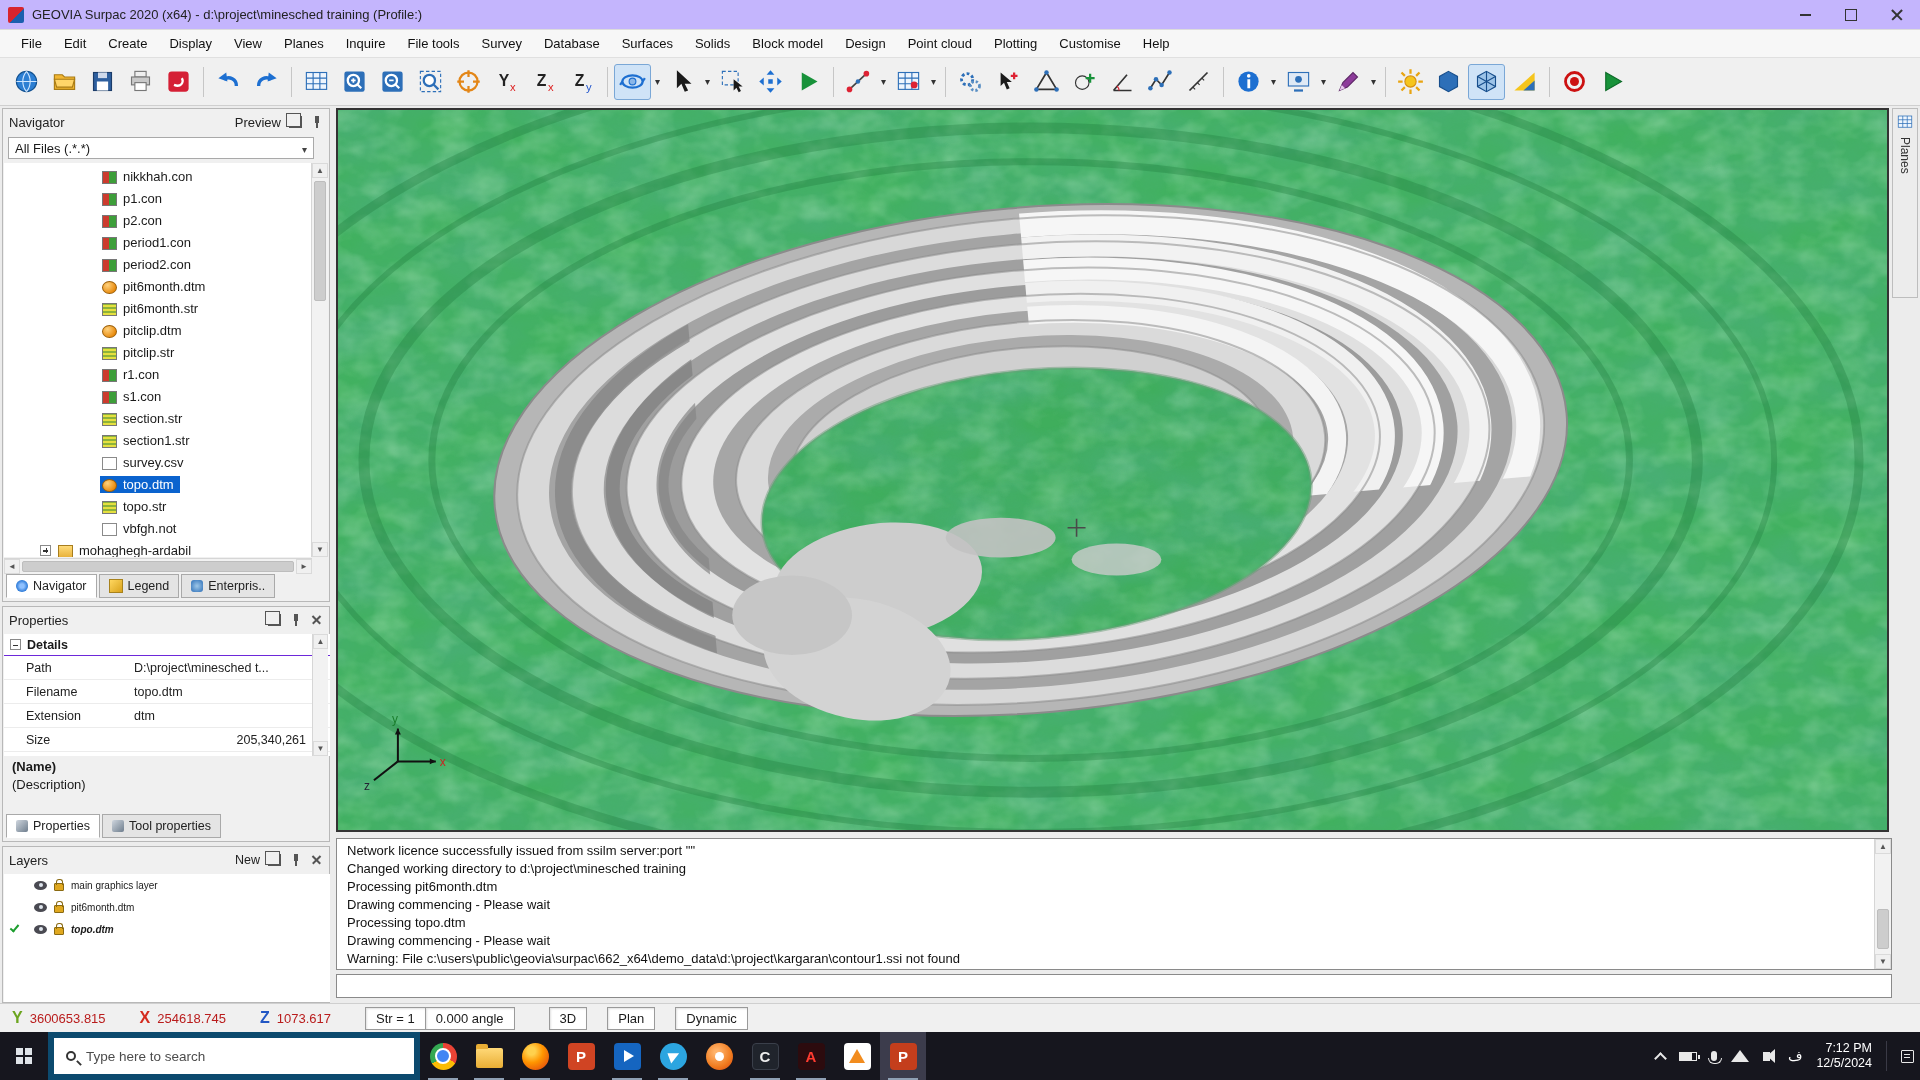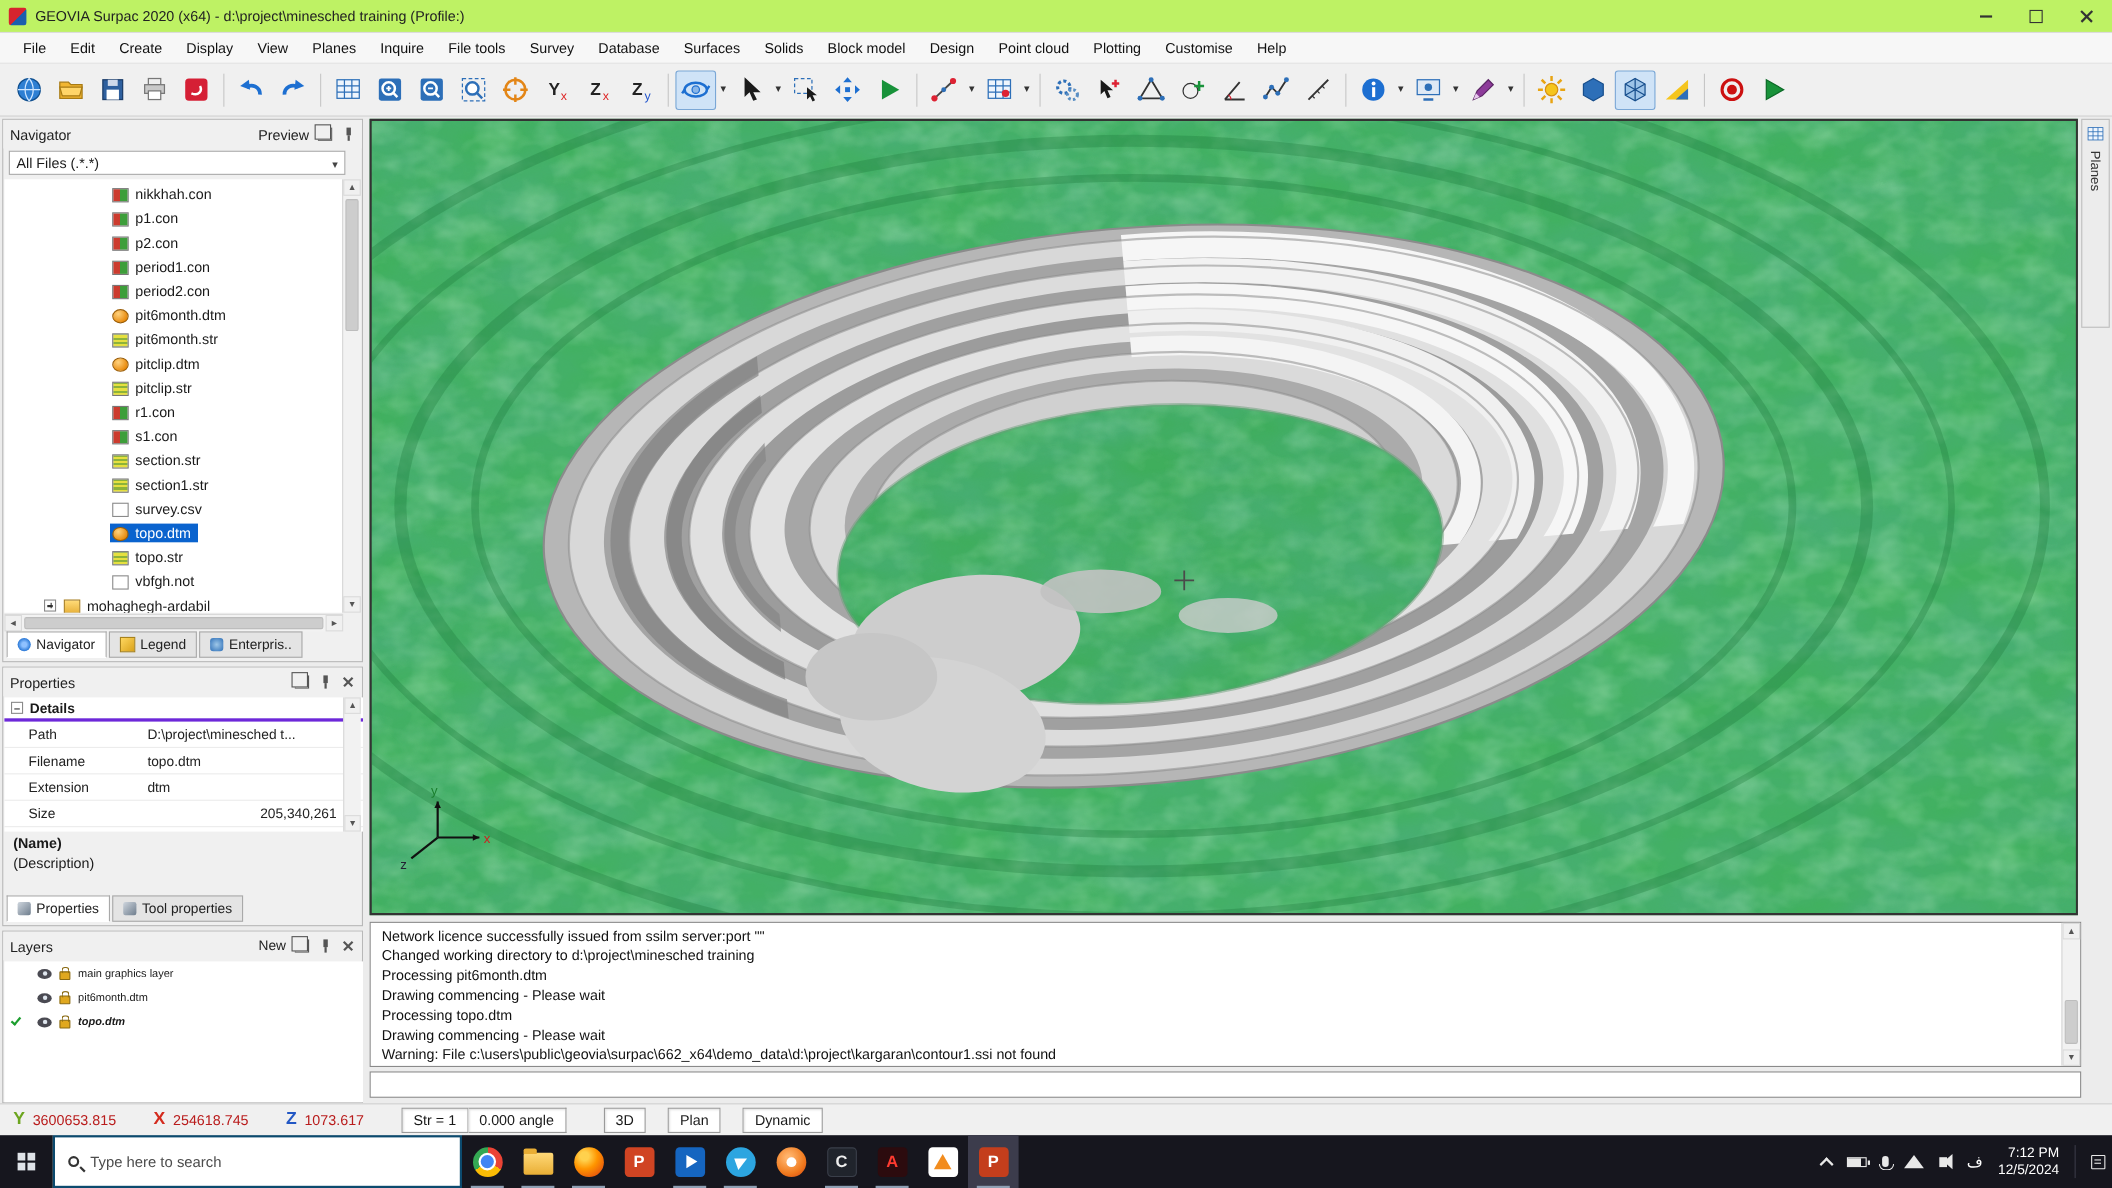--- a/index.html
+++ b/index.html
@@ -1,21 +1,21 @@
 <!DOCTYPE html>
 <html><head>
 <meta charset="utf-8">
 <style>
   *{box-sizing:border-box;margin:0;padding:0}
   html,body{width:1920px;height:1080px;overflow:hidden;background:#ececec;
     font-family:"Liberation Sans","DejaVu Sans",sans-serif;font-size:13px;color:#1a1a1a;
     -webkit-font-smoothing:antialiased;cursor:default}
 
   
-  #titlebar{position:absolute;left:0;top:0;width:1920px;height:30px;background:#bef264;
+  #titlebar{position:absolute;left:0;top:0;width:1920px;height:30px;background:#c4b5fd;
     border-bottom:1px solid #dcdcdc;display:flex;align-items:center;padding-left:8px}
   .app-logo{width:16px;height:16px;border-radius:2px;background:linear-gradient(135deg,#d7242e 0 55%,#1b5fae 55%);flex:0 0 auto}
   #title-text{margin-left:8px;font-size:13px;color:#222}
   #win-controls{margin-left:auto;display:flex;height:30px}
   .wc{width:46px;height:30px;display:flex;align-items:center;justify-content:center;position:relative}
   .wc-min::before{content:"";width:11px;height:2px;background:#333}
   .wc-max::before{content:"";width:10px;height:10px;border:1.5px solid #333}
   .wc-close::before,.wc-close::after{content:"";position:absolute;width:14px;height:1.6px;background:#333}
   .wc-close::before{transform:rotate(45deg)}.wc-close::after{transform:rotate(-45deg)}
 
@@ -84,21 +84,21 @@
   .ltab{display:flex;align-items:center;height:24px;padding:0 9px;border:1px solid #a9a9a9;background:#e4e4e4;font-size:12.5px;color:#222}
   .ltab:first-child{background:#fff;border-bottom-color:#fff}
   .ltab::before{content:"";width:12px;height:12px;margin-right:5px;display:inline-block}
   #nav-tabs .ltab:nth-child(1)::before{background:radial-gradient(circle,#8fc1ff 25%,#1d6fd1 75%);border-radius:50%}
   #nav-tabs .ltab:nth-child(2)::before{background:linear-gradient(135deg,#ffd760,#d9a21b);border:1px solid #a8821c}
   #nav-tabs .ltab:nth-child(3)::before{background:radial-gradient(circle,#9ec7e8,#2d6fb8);border-radius:3px}
 
   
   #prop-pane{top:606px;height:236px}
   #prop-body{position:absolute;left:1px;top:27px;width:326px;height:122px;background:#fff}
-  .grp-row{height:22px;display:flex;align-items:center;padding-left:6px;gap:6px;border-bottom:3px solid #6d28d9}
+  .grp-row{height:22px;display:flex;align-items:center;padding-left:6px;gap:6px;border-bottom:1px solid #6d28d9}
   .grp-box{width:11px;height:11px;border:1px solid #8a8a8a;position:relative;background:#fff}
   .grp-box::before{content:"";position:absolute;left:2px;top:4.5px;width:5px;height:1.5px;background:#333}
   .grp-label{font-weight:bold;font-size:12.5px}
   .prop-row{height:24px;display:flex;align-items:center;border-bottom:1px solid #ececec;padding-left:22px;font-size:12.5px}
   .pkey{width:108px;color:#222;flex:0 0 auto}
   .pvalue{flex:1;color:#222;padding-right:24px;overflow:hidden;white-space:nowrap}
   .prop-row.num .pvalue{text-align:right}
   #prop-vscroll{right:1px;top:27px;width:16px;height:122px}
   #name-desc{position:absolute;left:0;top:152px;width:100%;padding-left:9px}
   #name-label{font-weight:bold;font-size:13px}
@@ -143,21 +143,21 @@
   .sb-box{border:1px solid #9a9a9a;background:#fff;padding:3px 10px;font-size:13px;box-shadow:inset 1px 1px 2px rgba(0,0,0,.12)}
   .sb-group{display:flex;gap:0}
   .sb-group .sb-box + .sb-box{border-left:none}
   .sb-flat{display:flex;gap:20px}
 
   
   #taskbar{position:absolute;left:0;top:1032px;width:1920px;height:48px;background:#16161e;display:flex;align-items:stretch}
   #start-btn{width:48px;display:flex;align-items:center;justify-content:center}
   .win-logo{width:16px;height:16px;position:relative}
   .win-logo::before{content:"";position:absolute;left:0;top:0;width:7px;height:7px;background:#dfe3e8;box-shadow:9px 0 #dfe3e8,0 9px #dfe3e8,9px 9px #dfe3e8}
-  #search-box{width:372px;margin:0;background:#fff;border:2px solid #0c4a6e;display:flex;align-items:center;padding:0 12px;gap:10px}
+  #search-box{width:372px;margin:0;background:#fff;border:6px solid #0c4a6e;display:flex;align-items:center;padding:0 12px;gap:10px}
   .mag{width:10px;height:10px;border:2px solid #333;border-radius:50%;position:relative;flex:0 0 auto}
   .mag::after{content:"";position:absolute;left:8px;top:9px;width:6px;height:2px;background:#333;transform:rotate(45deg)}
   #search-text{color:#4c4c4c;font-size:13.5px}
   #task-apps{display:flex;align-items:stretch}
   .app{width:46px;display:flex;align-items:center;justify-content:center;position:relative}
   .app.running::after{content:"";position:absolute;bottom:0;left:8px;right:8px;height:2px;background:#8fa0b4}
   .app.focused{background:#3c3c4c}
   .ic{width:27px;height:27px;position:relative;display:flex;align-items:center;justify-content:center}
   .ic-chrome{border-radius:50%;background:conic-gradient(#ea4335 0 33%,#fbbc05 0 66%,#34a853 0 100%)}
   .ic-chrome::after{content:"";width:12px;height:12px;border-radius:50%;background:#4285f4;border:2.5px solid #fff}

